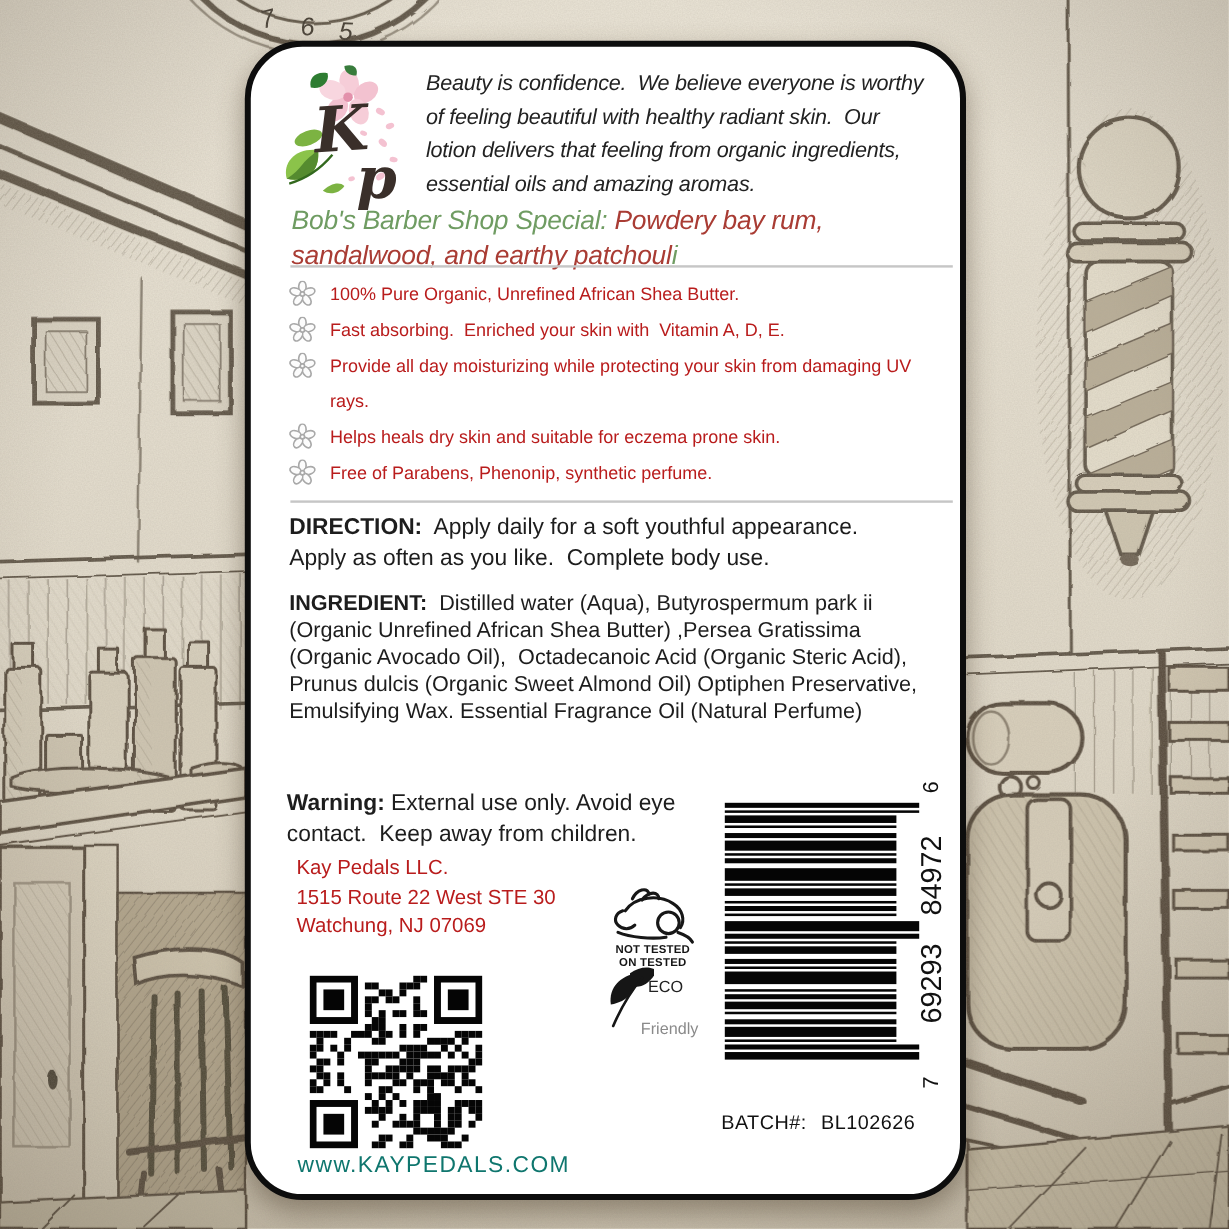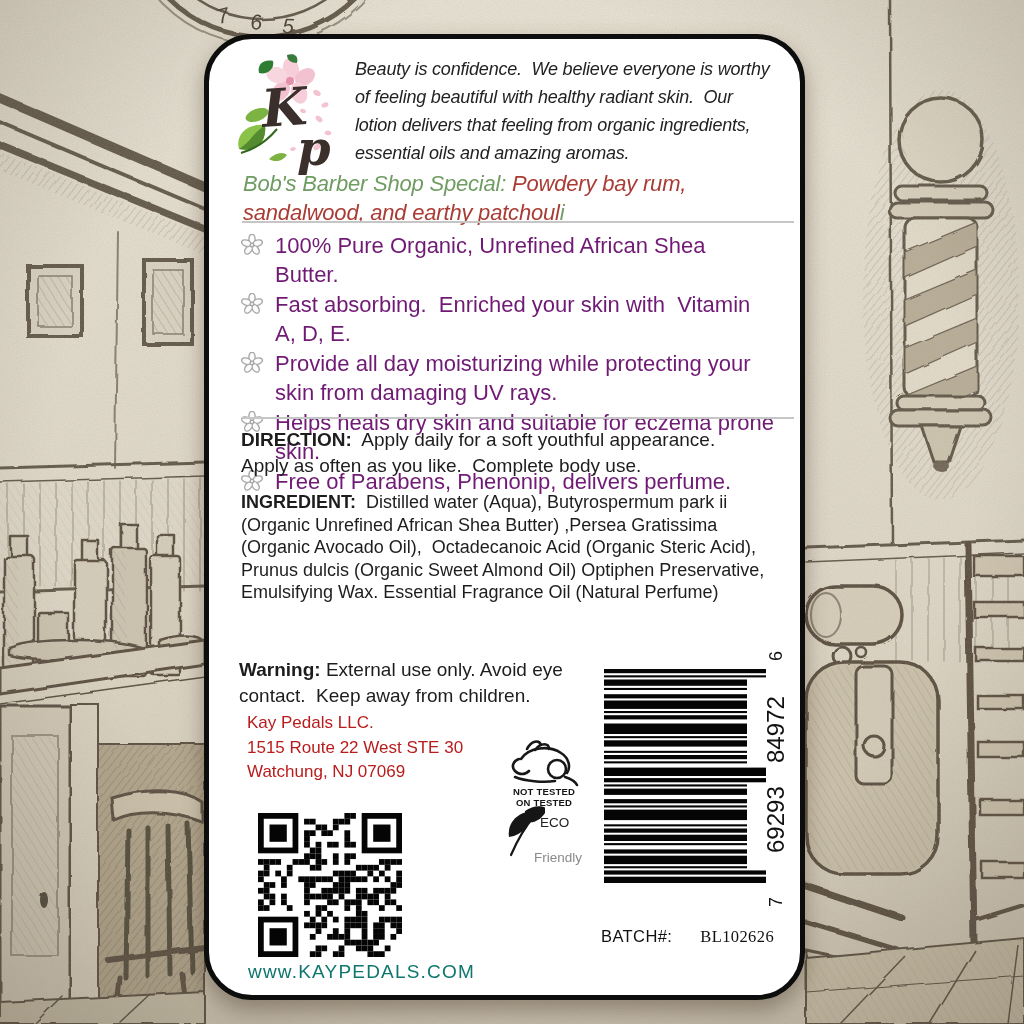--- a/index.html
+++ b/index.html
@@ -24,34 +24,34 @@
     letter-spacing:-0.2px;
   }
   .special{
     left:34px;top:130px;width:525px;
     font-style:italic;font-size:22px;line-height:29px;letter-spacing:-0.2px;
   }
   .divider{height:2px;background:#c6c6c6;width:552px;left:33px;}
   .bullets{left:30px;top:192px;width:545px;list-style:none;margin:0;padding:0;}
   .bullets li{display:flex;margin:0 0 1px 0;}
   .bullets .bul{flex:0 0 26px;width:22px;height:22px;margin:3px 10px 0 0;}
-  .bullets .btxt{font-size:22px;line-height:29px;color:#701a75;width:500px;}
+  .bullets .btxt{font-size:15px;line-height:29px;color:#b91c1c;width:500px;}
   .para{color:#1d1d1d;}
   .para b{font-weight:bold;}
   .direction{left:32px;top:388px;width:505px;font-size:19px;line-height:26px;}
   .ingredient{left:32px;top:452px;width:537px;font-size:18px;line-height:22.5px;}
   .warning{left:30px;top:618px;width:350px;font-size:19px;line-height:26px;}
   .address{left:38px;top:672px;font-size:17px;line-height:24.5px;color:#b91c1c;}
   .website{left:39px;top:922px;font-size:19px;letter-spacing:1.2px;color:#0f766e;}
   .certs-caption{left:292px;top:748px;width:86px;text-align:center;
     font-size:9.5px;font-weight:bold;line-height:10.5px;color:#151515;letter-spacing:.2px;}
   .eco-text{left:331px;top:776px;font-size:13.5px;line-height:15px;color:#222;}
   .eco-text .f2{color:#8a8a8a;margin-top:20px;}
   .batch{left:392px;top:888px;font-size:16.5px;color:#111;letter-spacing:.4px;}
-  .batch .bval{margin-left:28px;font-family:Liberation Serif, serif;}
+  .batch .bval{margin-left:12px;}
   svg text{font-family:"Liberation Sans", sans-serif;}
   .mono text{font-family:"DejaVu Serif", serif;}
 </style>
 </head>
 <body>
 
 <svg id="bg" viewBox="0 0 1024 1024">
   <defs>
     <filter id="rgh">
         <feTurbulence type="fractalNoise" baseFrequency="0.035" numOctaves="2" seed="3" result="n"></feTurbulence>
@@ -337,21 +337,21 @@
     <li>
       <svg class="bul" viewBox="0 0 22 22">
           <use href="#fl"></use>
         </svg>
       <div class="btxt pre">Helps heals dry skin and suitable for eczema prone skin.</div>
     </li>
     <li>
       <svg class="bul" viewBox="0 0 22 22">
           <use href="#fl"></use>
         </svg>
-      <div class="btxt pre">Free of Parabens, Phenonip, delivers perfume.</div>
+      <div class="btxt pre">Free of Parabens, Phenonip, synthetic perfume.</div>
     </li>
   </ul>
 
   <div class="abs divider" style="top:378px"></div>
 
   <p class="abs para direction pre" style="margin:0"><b>DIRECTION:</b><span>  Apply daily for a soft youthful appearance. Apply as often as you like.  Complete body use.</span></p>
 
   <p class="abs para ingredient pre" style="margin:0"><b>INGREDIENT:</b><span>  Distilled water (Aqua), Butyrospermum park ii (Organic Unrefined African Shea Butter) ,Persea Gratissima (Organic Avocado Oil),  Octadecanoic Acid (Organic Steric Acid), Prunus dulcis (Organic Sweet Almond Oil) Optiphen Preservative, Emulsifying Wax. Essential Fragrance Oil (Natural Perfume)</span></p>
 
   <p class="abs para warning pre" style="margin:0"><b>Warning:</b><span> External use only. Avoid eye contact.  Keep away from children.</span></p>

